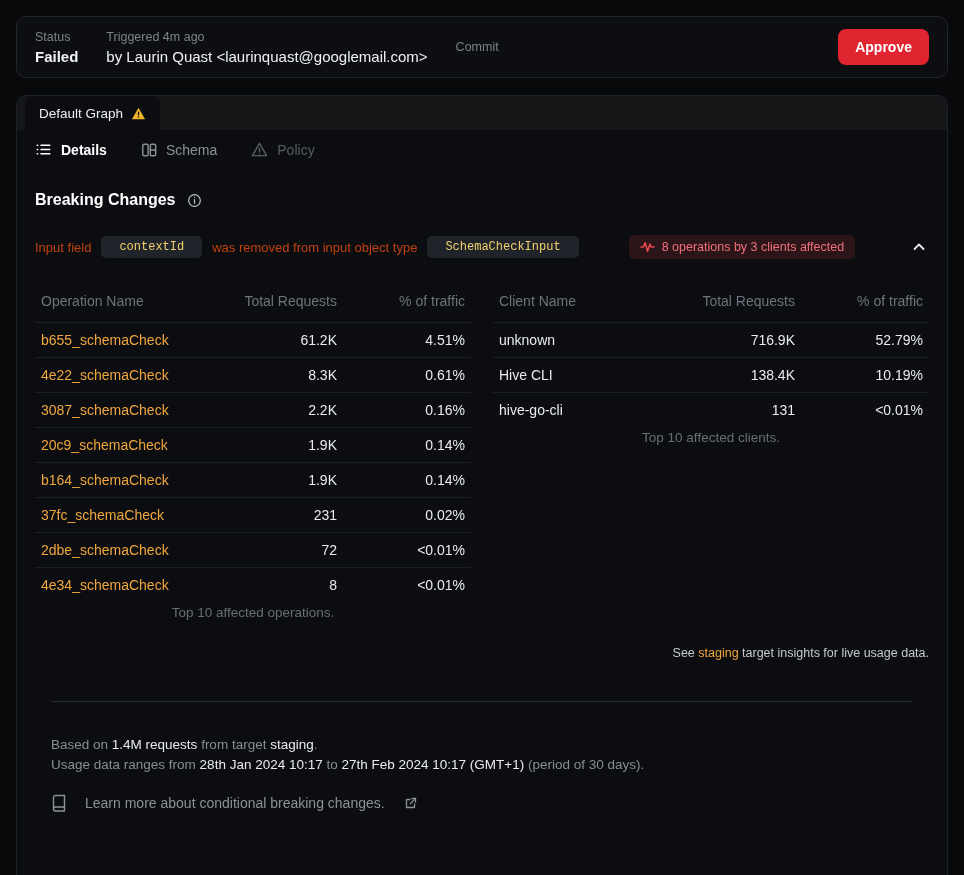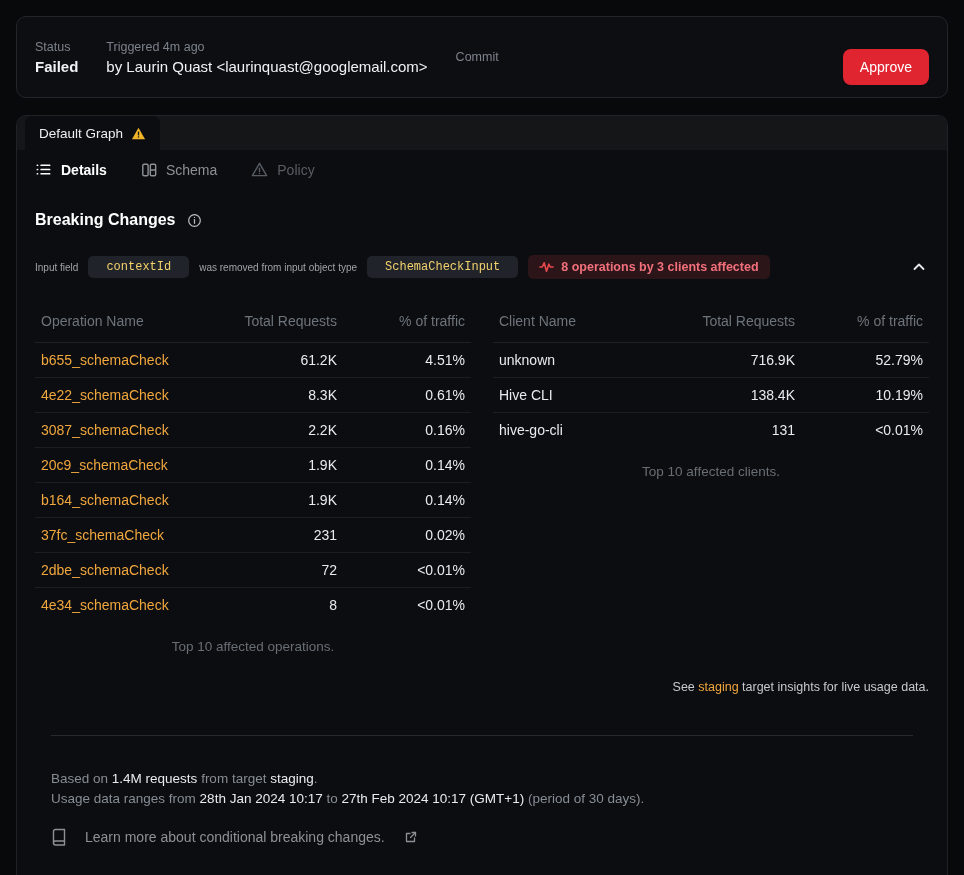--- a/index.html
+++ b/index.html
@@ -27,24 +27,23 @@
   .hvalue { font-size: 15px; color: #f0f2f4; }
   .hvalue.strong { font-weight: 700; }
   .spacer { flex: 1; }
   .approve-btn {
     background: #e02531;
     color: #ffffff;
     border: none;
     border-radius: 8px;
     font-family: inherit;
     font-size: 14px;
-    font-weight: 400;
+    font-weight: 700;
     padding: 10px 17px;
     cursor: pointer;
-    margin-top: 20px;
   }
 
   
   .main-card {
     margin-top: 17px;
     background: #0b0d11;
     border: 1px solid #1f2227;
     border-radius: 10px 10px 0 0;
     border-bottom: none;
     min-height: 780px;
@@ -95,41 +94,42 @@
   .info-btn { color: #b9bdc2; display: inline-flex; cursor: pointer; }
 
   
   .change-row {
     margin-top: 26px;
     display: flex;
     align-items: center;
     gap: 10px;
     cursor: pointer;
   }
-  .change-text { font-size: 10px; color: #a3a3a3; white-space: nowrap; }
+  .change-text { font-size: 13px; color: #c2410c; white-space: nowrap; }
   .code-chip {
     font-family: "Liberation Mono", "DejaVu Sans Mono", monospace;
     font-size: 12px;
     color: #f3d26e;
     background: #202329;
     border-radius: 5px;
     padding: 4px 18px;
     white-space: nowrap;
   }
   .danger-badge {
     display: flex;
     align-items: center;
     gap: 7px;
     background: #2c1518;
     border-radius: 5px;
     padding: 5px 11px;
     font-size: 12.5px;
-    font-weight: 700;
+    font-weight: 400;
     color: #f2707b;
     white-space: nowrap;
+    margin-left: 40px;
   }
   .chevron-btn { margin-left: auto; color: #e6e8ea; display: inline-flex; cursor: pointer; padding: 2px; }
 
   
   .tables-grid {
     margin-top: 28px;
     display: grid;
     grid-template-columns: 1fr 1fr;
     column-gap: 22px;
   }
@@ -141,21 +141,21 @@
     padding: 6px 6px 13px 6px;
     border-bottom: 1px solid #1d2024;
     white-space: nowrap;
   }
   td { padding: 9px 6px; color: #e9ebed; white-space: nowrap; }
   tbody tr + tr td { border-top: 1px solid #1b1e22; }
   th.num, td.num { text-align: right; }
   col.c-req { width: 32%; }
   col.c-traf { width: 128px; }
   a.op-link { color: #f1a73e; text-decoration: none; cursor: pointer; }
-  .caption { margin-top: 17px; text-align: center; font-size: 13.5px; color: #696e74; }
+  .caption { margin-top: 3px; text-align: center; font-size: 13.5px; color: #696e74; }
 
   .insights-note { margin-top: 26px; text-align: right; font-size: 12.5px; color: #c6c9ce; }
   .insights-note a { color: #f1a73e; text-decoration: none; cursor: pointer; }
 
   .divider { border: none; border-top: 1px solid #26292d; margin: 41px 16px 0 16px; }
 
   
   .footer { padding: 33px 16px 0 16px; font-size: 13.5px; color: #878d94; line-height: 1.5; }
   .footer .bright { color: #e9ebed; }
   .learn-more {

